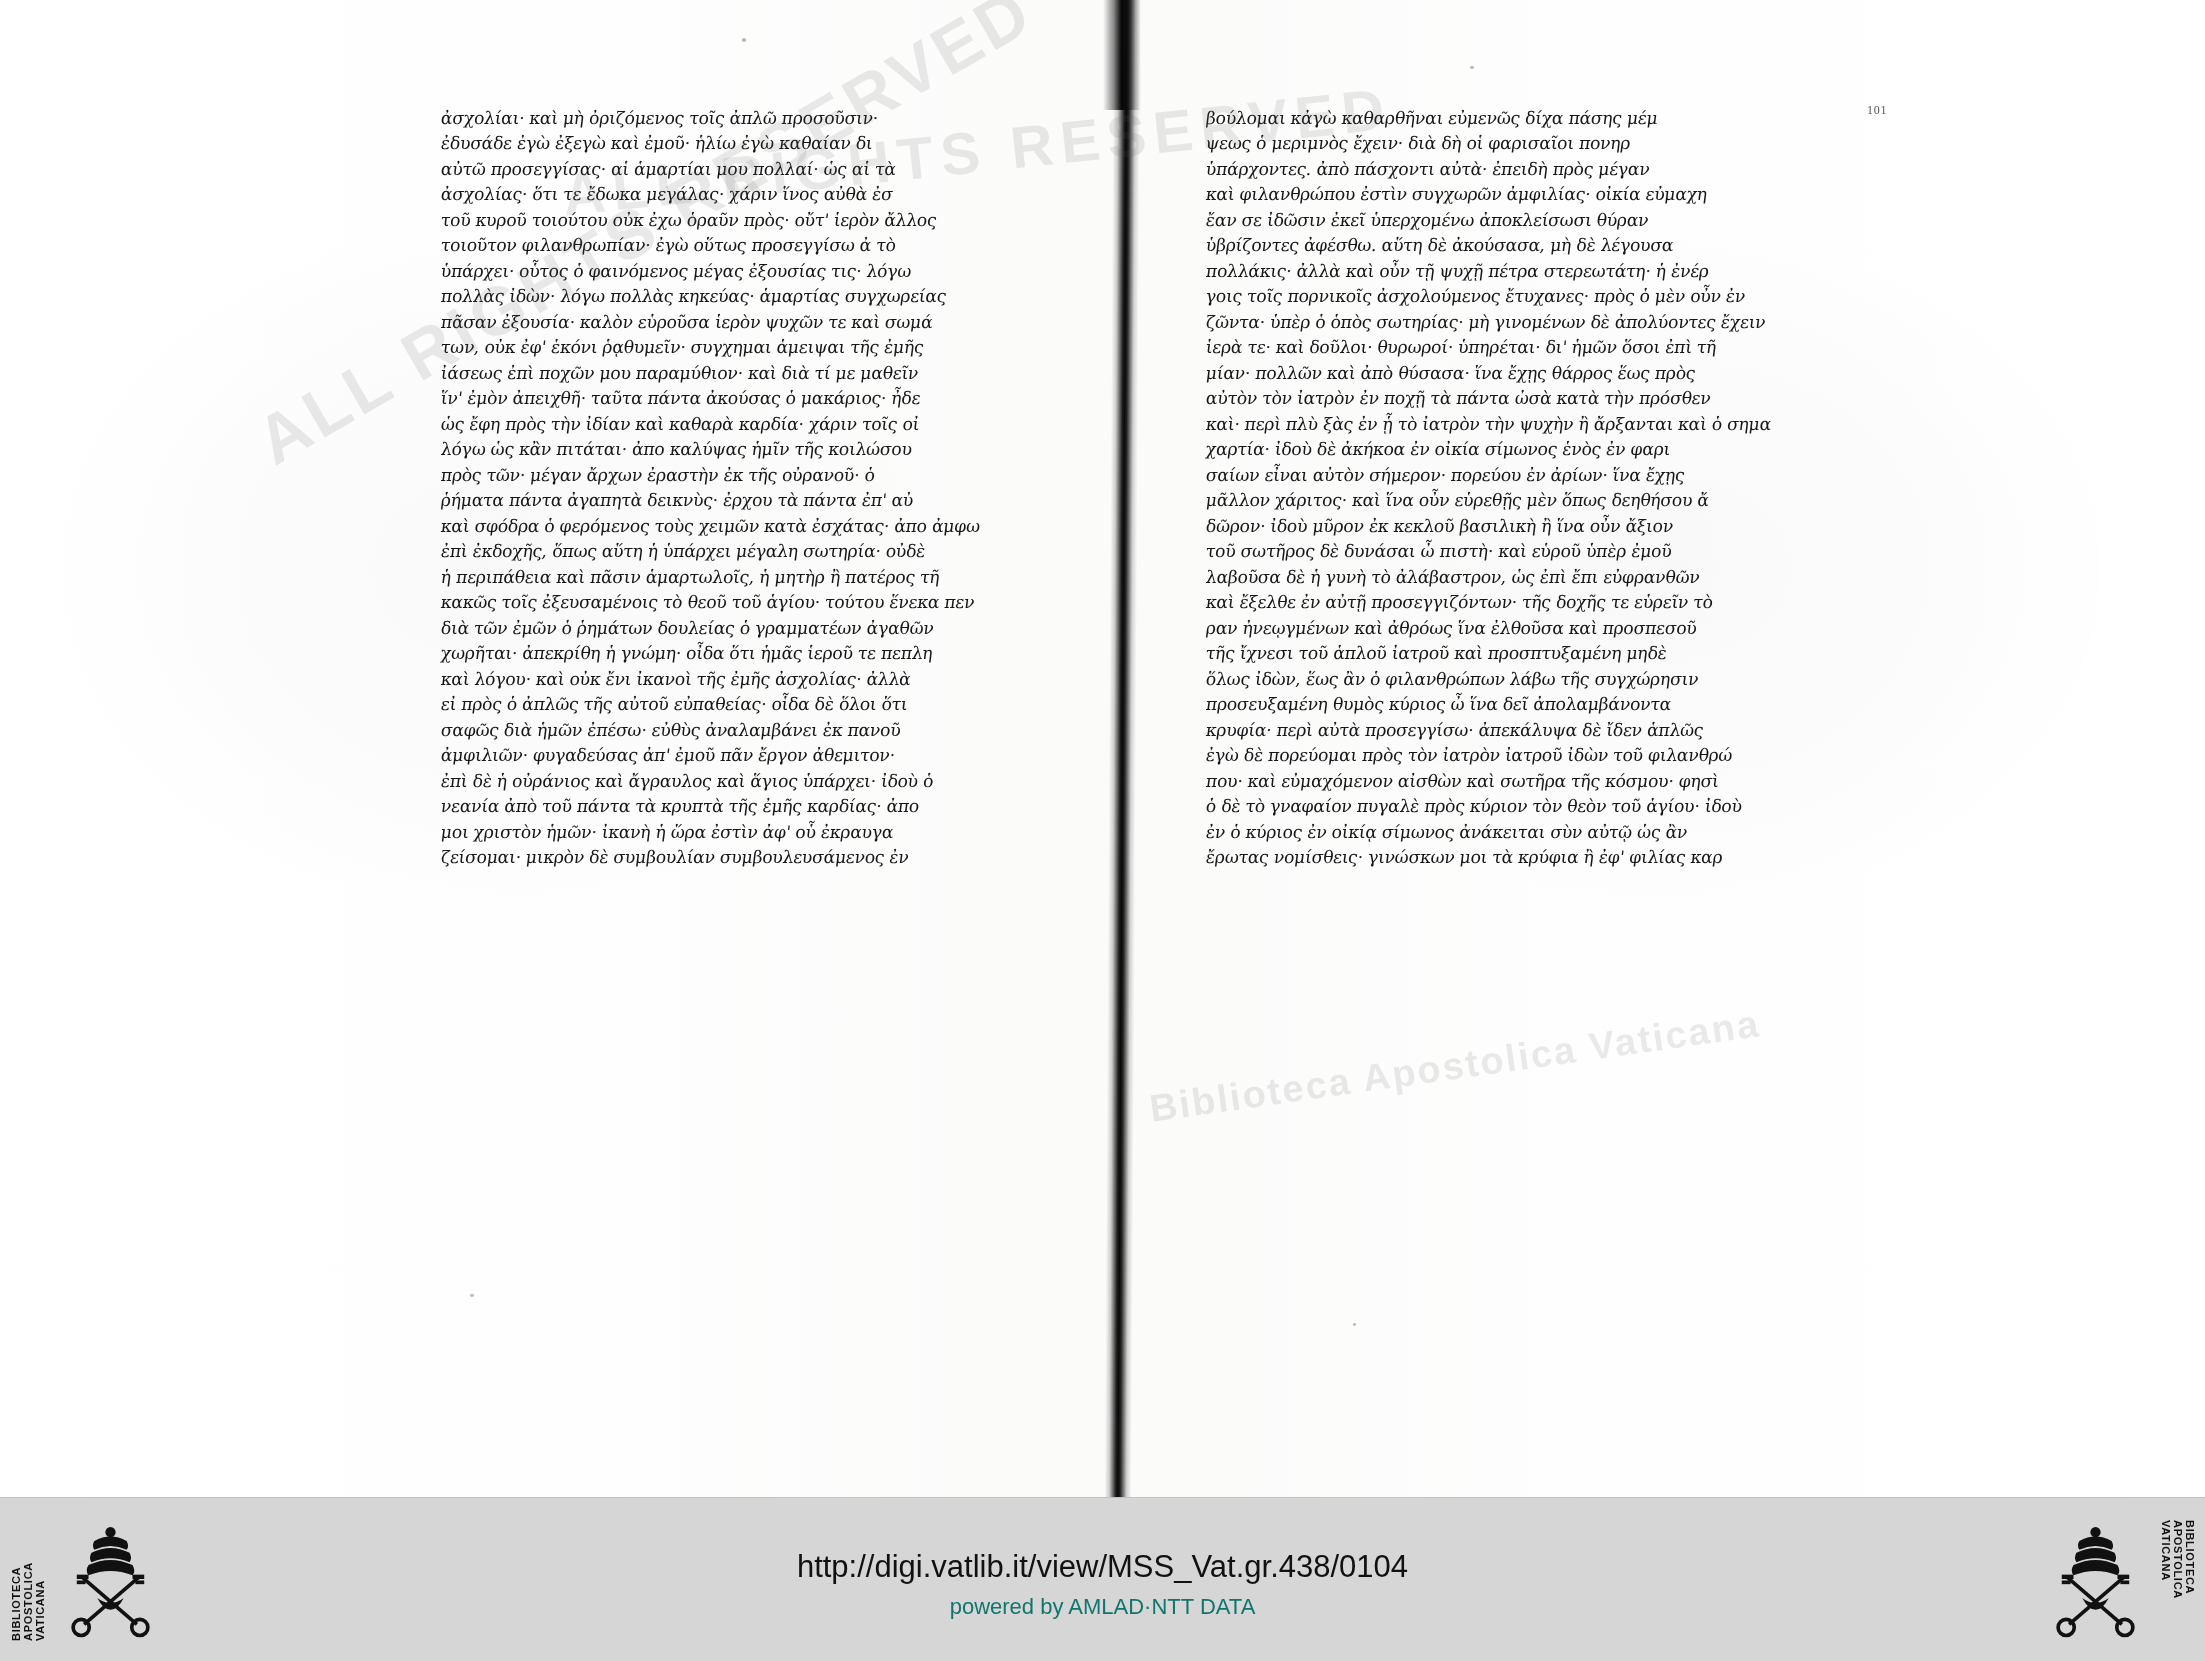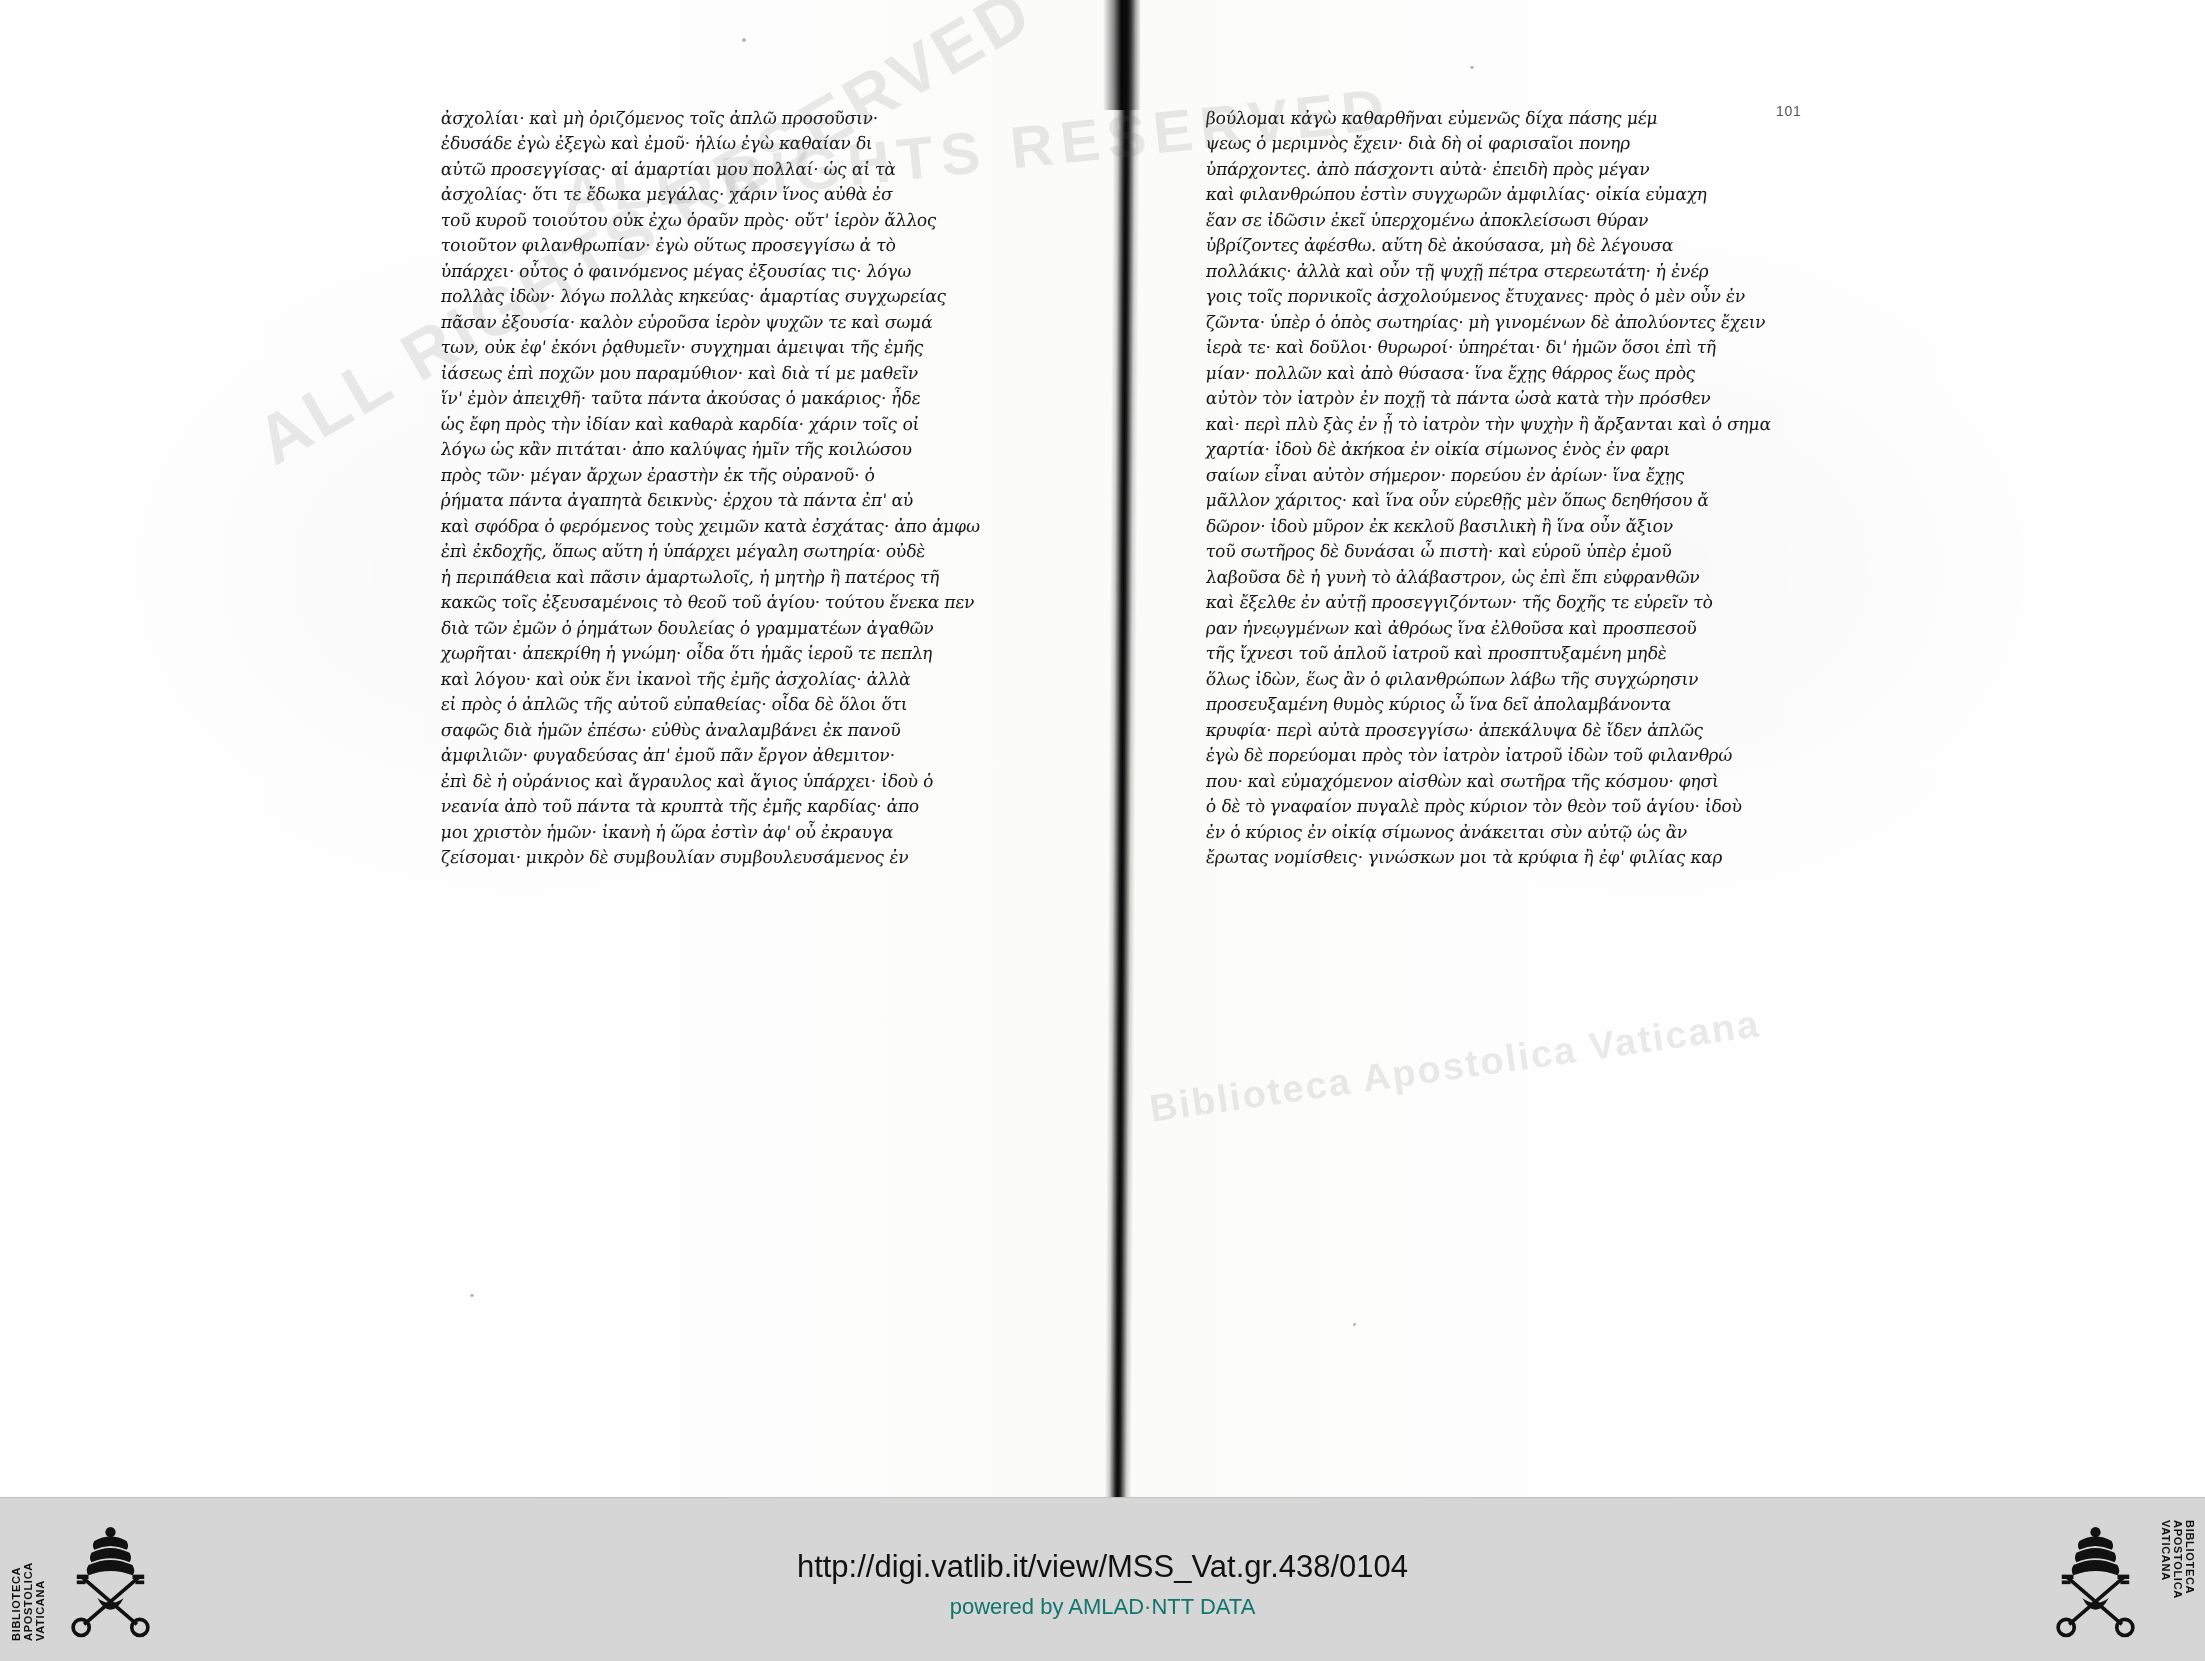--- a/index.html
+++ b/index.html
@@ -98,24 +98,24 @@
     font-size: 17.3px;
     letter-spacing: -0.3px;
     margin-bottom: 8.2px;
     transform: skewX(-7deg) scaleX(1.0);
     transform-origin: left center;
   }
 
   
   #folio-number {
     position: absolute;
-    left: 1776px;
+    left: 1867px;
     top: 103px;
-    font-family: Liberation Sans, sans-serif;
-    font-size: 14px;
+    font-family: Liberation Serif, serif;
+    font-size: 12px;
     color: #555;
     letter-spacing: 0.7px;
   }
 
   
   .speck {
     position: absolute;
     background: #9a9a9a;
     border-radius: 50%;
     opacity: 0.7;

